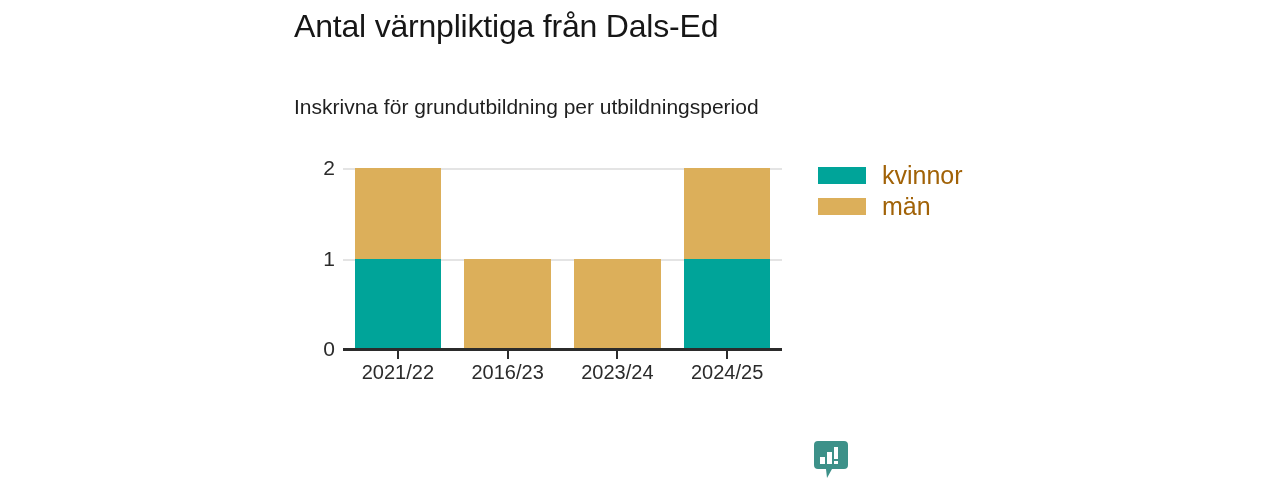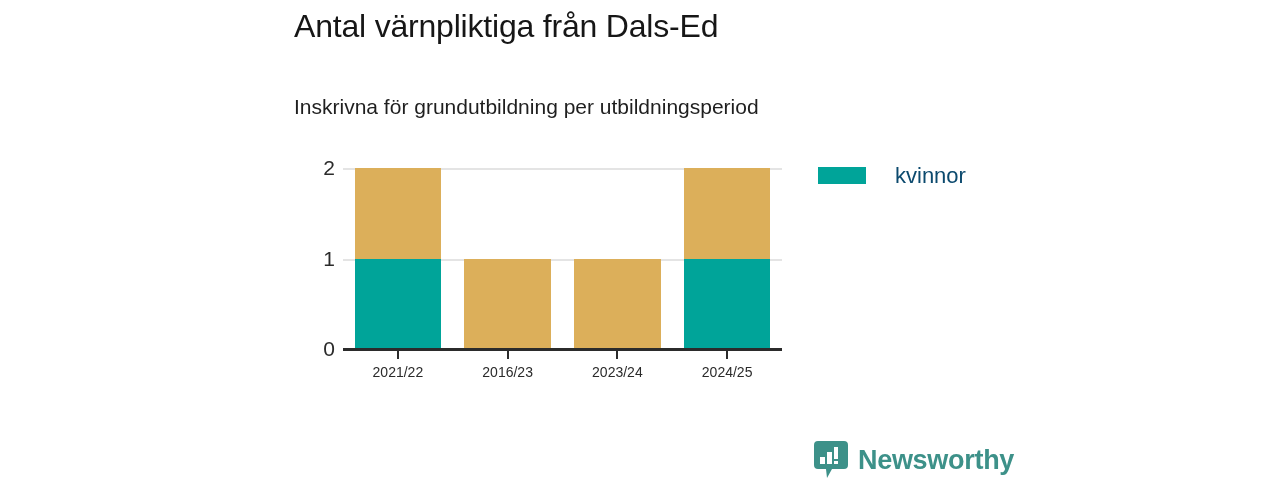--- a/index.html
+++ b/index.html
@@ -90,21 +90,21 @@
     left: 303px;
     top: 0;
     width: 32px;
     height: 480px;
   }
 
   
   .x-tick-label {
     position: absolute;
     top: 360px;
-    font-size: 14px;
+    font-size: 20px;
     color: #2b2b2b;
     text-align: center;
     line-height: 24px;
     white-space: nowrap;
   }
 
   
   .bar-group {
     position: absolute;
     bottom: 0;
@@ -125,23 +125,23 @@
     display: flex;
     align-items: center;
     height: 31px;
   }
   .legend-swatch {
     width: 48px;
     height: 17px;
     flex: 0 0 auto;
   }
   .legend-label {
-    margin-left: 29px;
-    font-size: 22px;
-    color: #0c4a6e;
+    margin-left: 16px;
+    font-size: 25px;
+    color: #a16207;
     line-height: 21px;
     white-space: nowrap;
   }
 
   
   #footer-logo {
     position: absolute;
     left: 814px;
     top: 441px;
     display: flex;
@@ -205,27 +205,30 @@
     <div class="x-tick-label" style="left: 343px; width: 109.75px;">2021/22</div>
     <div class="x-tick-label" style="left: 452.75px; width: 109.75px;">2016/23</div>
     <div class="x-tick-label" style="left: 562.5px; width: 109.75px;">2023/24</div>
     <div class="x-tick-label" style="left: 672.25px; width: 109.75px;">2024/25</div>
   </div>
 
 <div id="legend">
   <div class="legend-row">
     <span class="legend-swatch" id="sw-0" style="background: rgb(0, 164, 153);"></span>
     <span class="legend-label">kvinnor</span>
+  </div>
+  <div class="legend-row">
+    <span class="legend-swatch" id="sw-1" style="background: rgb(220, 175, 90);"></span>
+    <span class="legend-label">män</span>
   </div>
 </div>
 
 <div id="footer-logo">
   <span id="logo-mark">
     <svg width="34" height="38" viewBox="0 0 34 38" xmlns="http://www.w3.org/2000/svg" aria-hidden="true">
       <path d="M4,0 H30 A4,4 0 0 1 34,4 V24 A4,4 0 0 1 30,28 H18 L13,37 L12,28 H4 A4,4 0 0 1 0,24 V4 A4,4 0 0 1 4,0 Z" fill="#3d9189"></path>
       <rect x="6" y="16" width="5" height="7" fill="#ffffff"></rect>
       <rect x="13" y="11" width="5" height="12" fill="#ffffff"></rect>
       <rect x="20" y="6" width="4" height="12" fill="#ffffff"></rect>
       <rect x="20" y="20" width="4" height="3" fill="#ffffff"></rect>
     </svg>
   </span>
-  <span id="logo-wordmark">Newsworthy</span>
 </div>
 
 </body></html>

